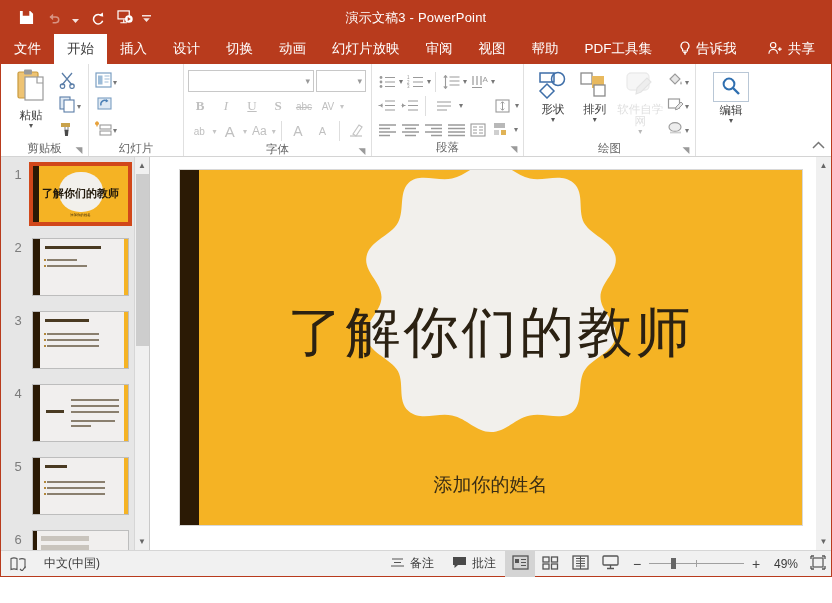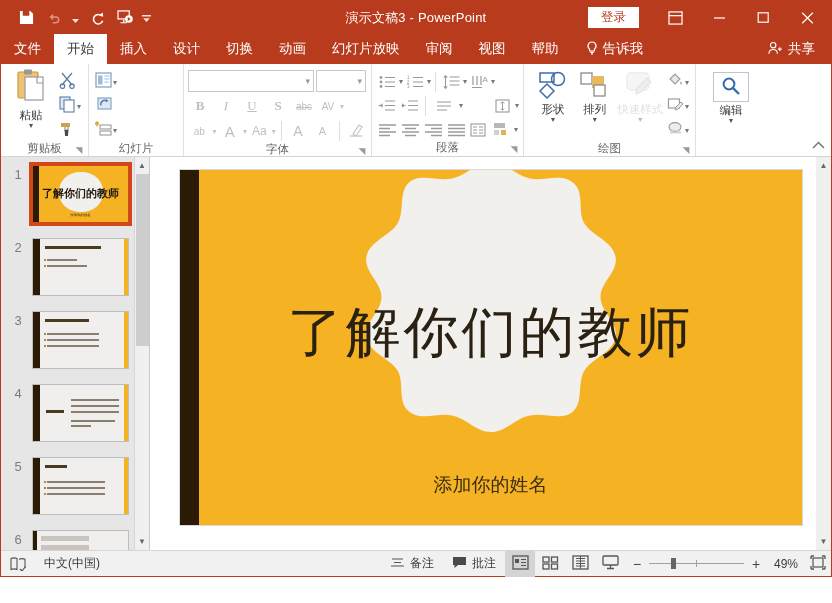--- a/index.html
+++ b/index.html
@@ -290,57 +290,34 @@
       </div>
       <div class="qat-arrow">
         <svg width="9" height="8" viewBox="0 0 9 8">
             <path fill="#fff" d="M0 0h9v1.4H0zM1.2 3.2h6.6L4.5 7z"></path>
           </svg>
       </div>
     </div>
 
     <div class="win-title">演示文稿3  -  PowerPoint</div>
 
-    <div class="tb-right">
-      <button class="signin">登录</button>
-      <div class="ribbon-display">
-        <svg width="15" height="14" viewBox="0 0 16 15">
-            <rect x="1" y="1" width="14" height="13" fill="none" stroke="#fff" stroke-width="1.3"></rect>
-            <path d="M1 5h14" stroke="#fff" stroke-width="1.3"></path>
-          </svg>
-      </div>
-      <div class="wbtn">
-        <svg width="13" height="11" viewBox="0 0 13 11">
-            <path d="M1 6h11" stroke="#fff" stroke-width="1.2"></path>
-          </svg>
-      </div>
-      <div class="wbtn">
-        <svg width="13" height="11" viewBox="0 0 13 11">
-            <rect x="1.2" y="0.8" width="10" height="9.4" fill="none" stroke="#fff" stroke-width="1.2"></rect>
-          </svg>
-      </div>
-      <div class="wbtn close">
-        <svg width="13" height="12" viewBox="0 0 13 12">
-            <path d="M1.2 0.8l10.6 10.4M11.8 0.8L1.2 11.2" stroke="#fff" stroke-width="1.2"></path>
-          </svg>
-      </div>
-    </div>
   </div>
 
   <div class="tabrow">
     <div class="tab">文件</div>
     <div class="tab active">开始</div>
     <div class="tab">插入</div>
     <div class="tab">设计</div>
     <div class="tab">切换</div>
     <div class="tab">动画</div>
     <div class="tab">幻灯片放映</div>
     <div class="tab">审阅</div>
     <div class="tab">视图</div>
     <div class="tab">帮助</div>
+    <div class="tab">PDF工具集</div>
     <div class="tab tellme">
       <span>
         <svg width="12" height="14" viewBox="0 0 12 14">
             <path fill="none" stroke="#fff" stroke-width="1.2" d="M6 1a4 4 0 0 0-2.4 7.2V10h4.8V8.2A4 4 0 0 0 6 1z"></path>
             <path stroke="#fff" stroke-width="1.2" d="M4.3 11.4h3.4M5 12.8h2"></path>
           </svg>
       </span>
       <span>告诉我</span>
     </div>
     <div class="tab share">
@@ -618,21 +595,21 @@
           <span class="lbl">排列</span>
           <span class="caret">▾</span>
         </div>
         <div class="bigbtn dim" style="width:52px">
           <span>
             <svg width="32" height="28" viewBox="0 0 32 28">
               <rect x="3" y="2" width="22" height="17" rx="4" fill="#ececec" stroke="#cfcfcf" stroke-width="1.3"></rect>
               <path d="M13 17l10-10 4 4-10 10-5 2z" fill="#d8d8d8" stroke="#bdbdbd" stroke-width="1.1"></path>
             </svg>
           </span>
-          <span class="lbl">快速样式</span>
+          <span class="lbl">软件自学网</span>
           <span class="caret">▾</span>
         </div>
         <div class="smallcol">
           <div class="smallbtn">
             <span>
               <svg width="17" height="16" viewBox="0 0 17 16">
                   <path d="M3 7l5-5 5 5-5 5z" fill="#e6e6e6" stroke="#9a9a9a" stroke-width="1.1"></path>
                   <path d="M14 9c1.4 2 1.4 3.6 0 3.6S12.6 11 14 9z" fill="#b8b8b8"></path>
                 </svg>
             </span>

